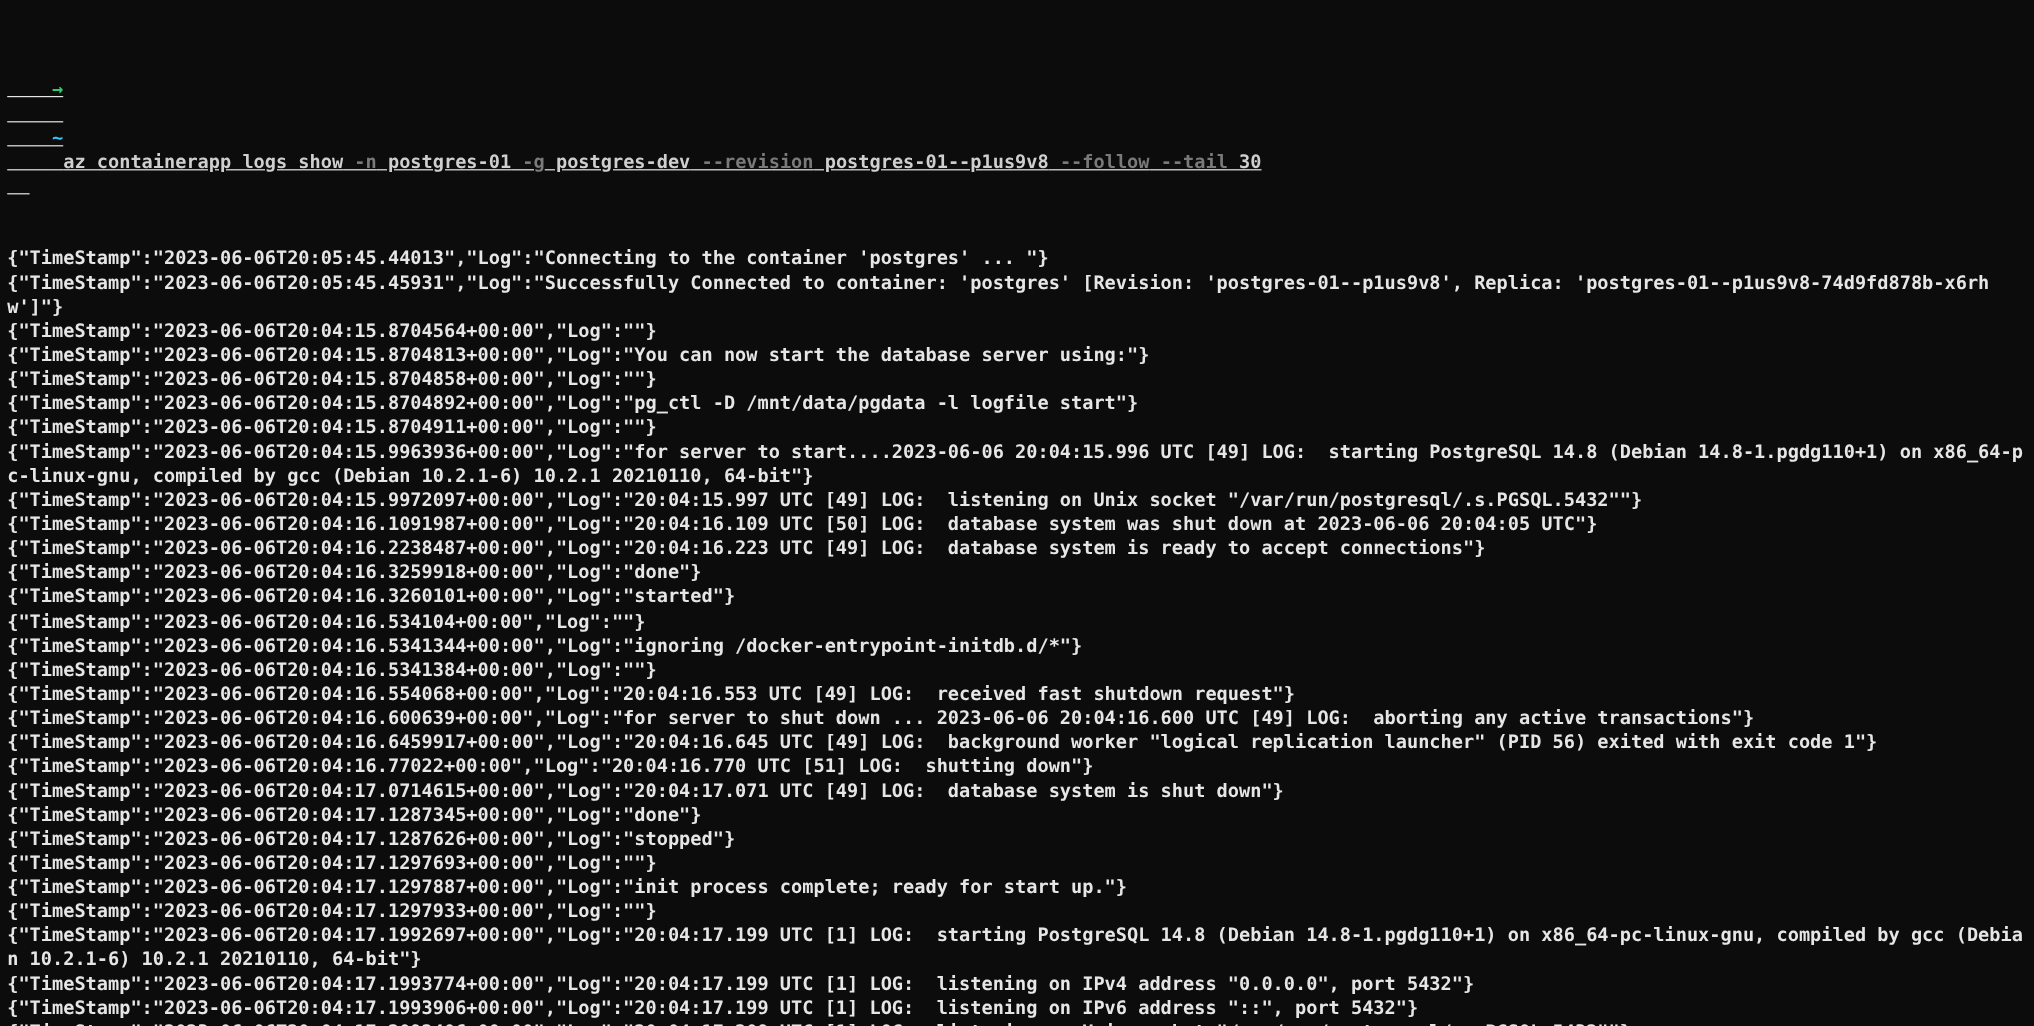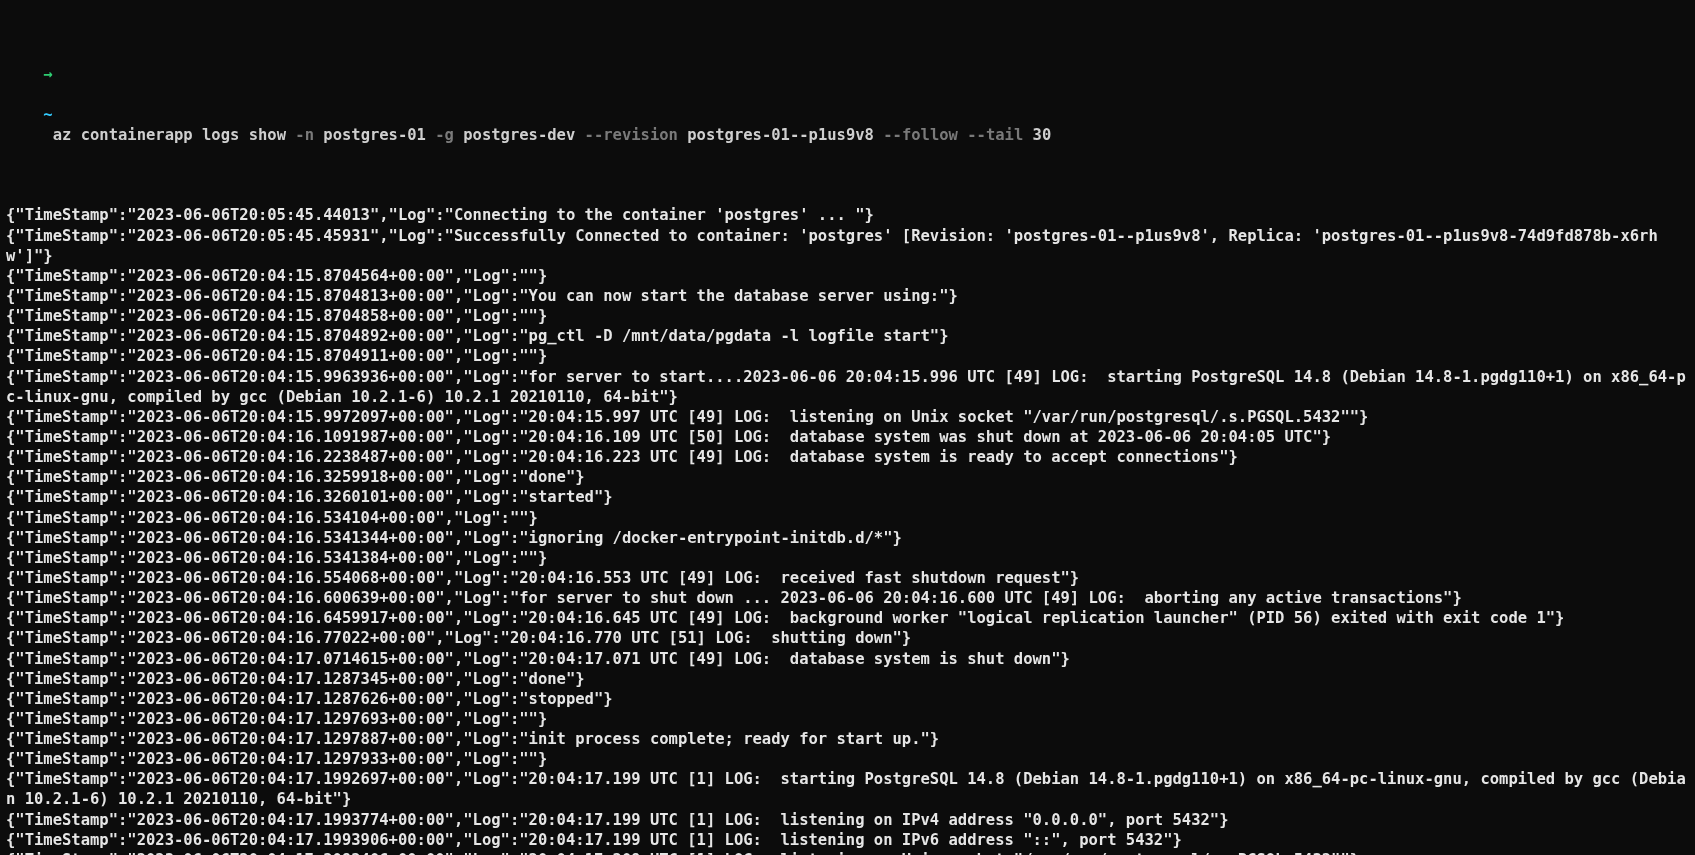--- a/index.html
+++ b/index.html
@@ -11,21 +11,21 @@
     font-family: "Menlo", "Consolas", "DejaVu Sans Mono", monospace;
     font-size: 15.5px;
     line-height: 1.30;
     overflow-x: hidden;
   }
   .terminal {
     padding: 4px 6px 10px 6px;
     white-space: pre-wrap;
     word-break: break-all;
   }
-  .prompt-line { font-weight: bold; }
+  .prompt-line { font-weight: bold; text-decoration: underline; }
   .arrow  { color: #2ecc71; font-weight: bold; }
   .tilde  { color: #33ccff; font-weight: bold; }
   .cmd    { color: #cfcfcf; font-weight: bold; }
   .flag   { color: #7a7a7a; font-weight: bold; }
   .argval { color: #cfcfcf; font-weight: bold; }
   .log-line { color: #e6e6e6; font-weight: bold; }
 </style>
 </head>
 <body>
 

